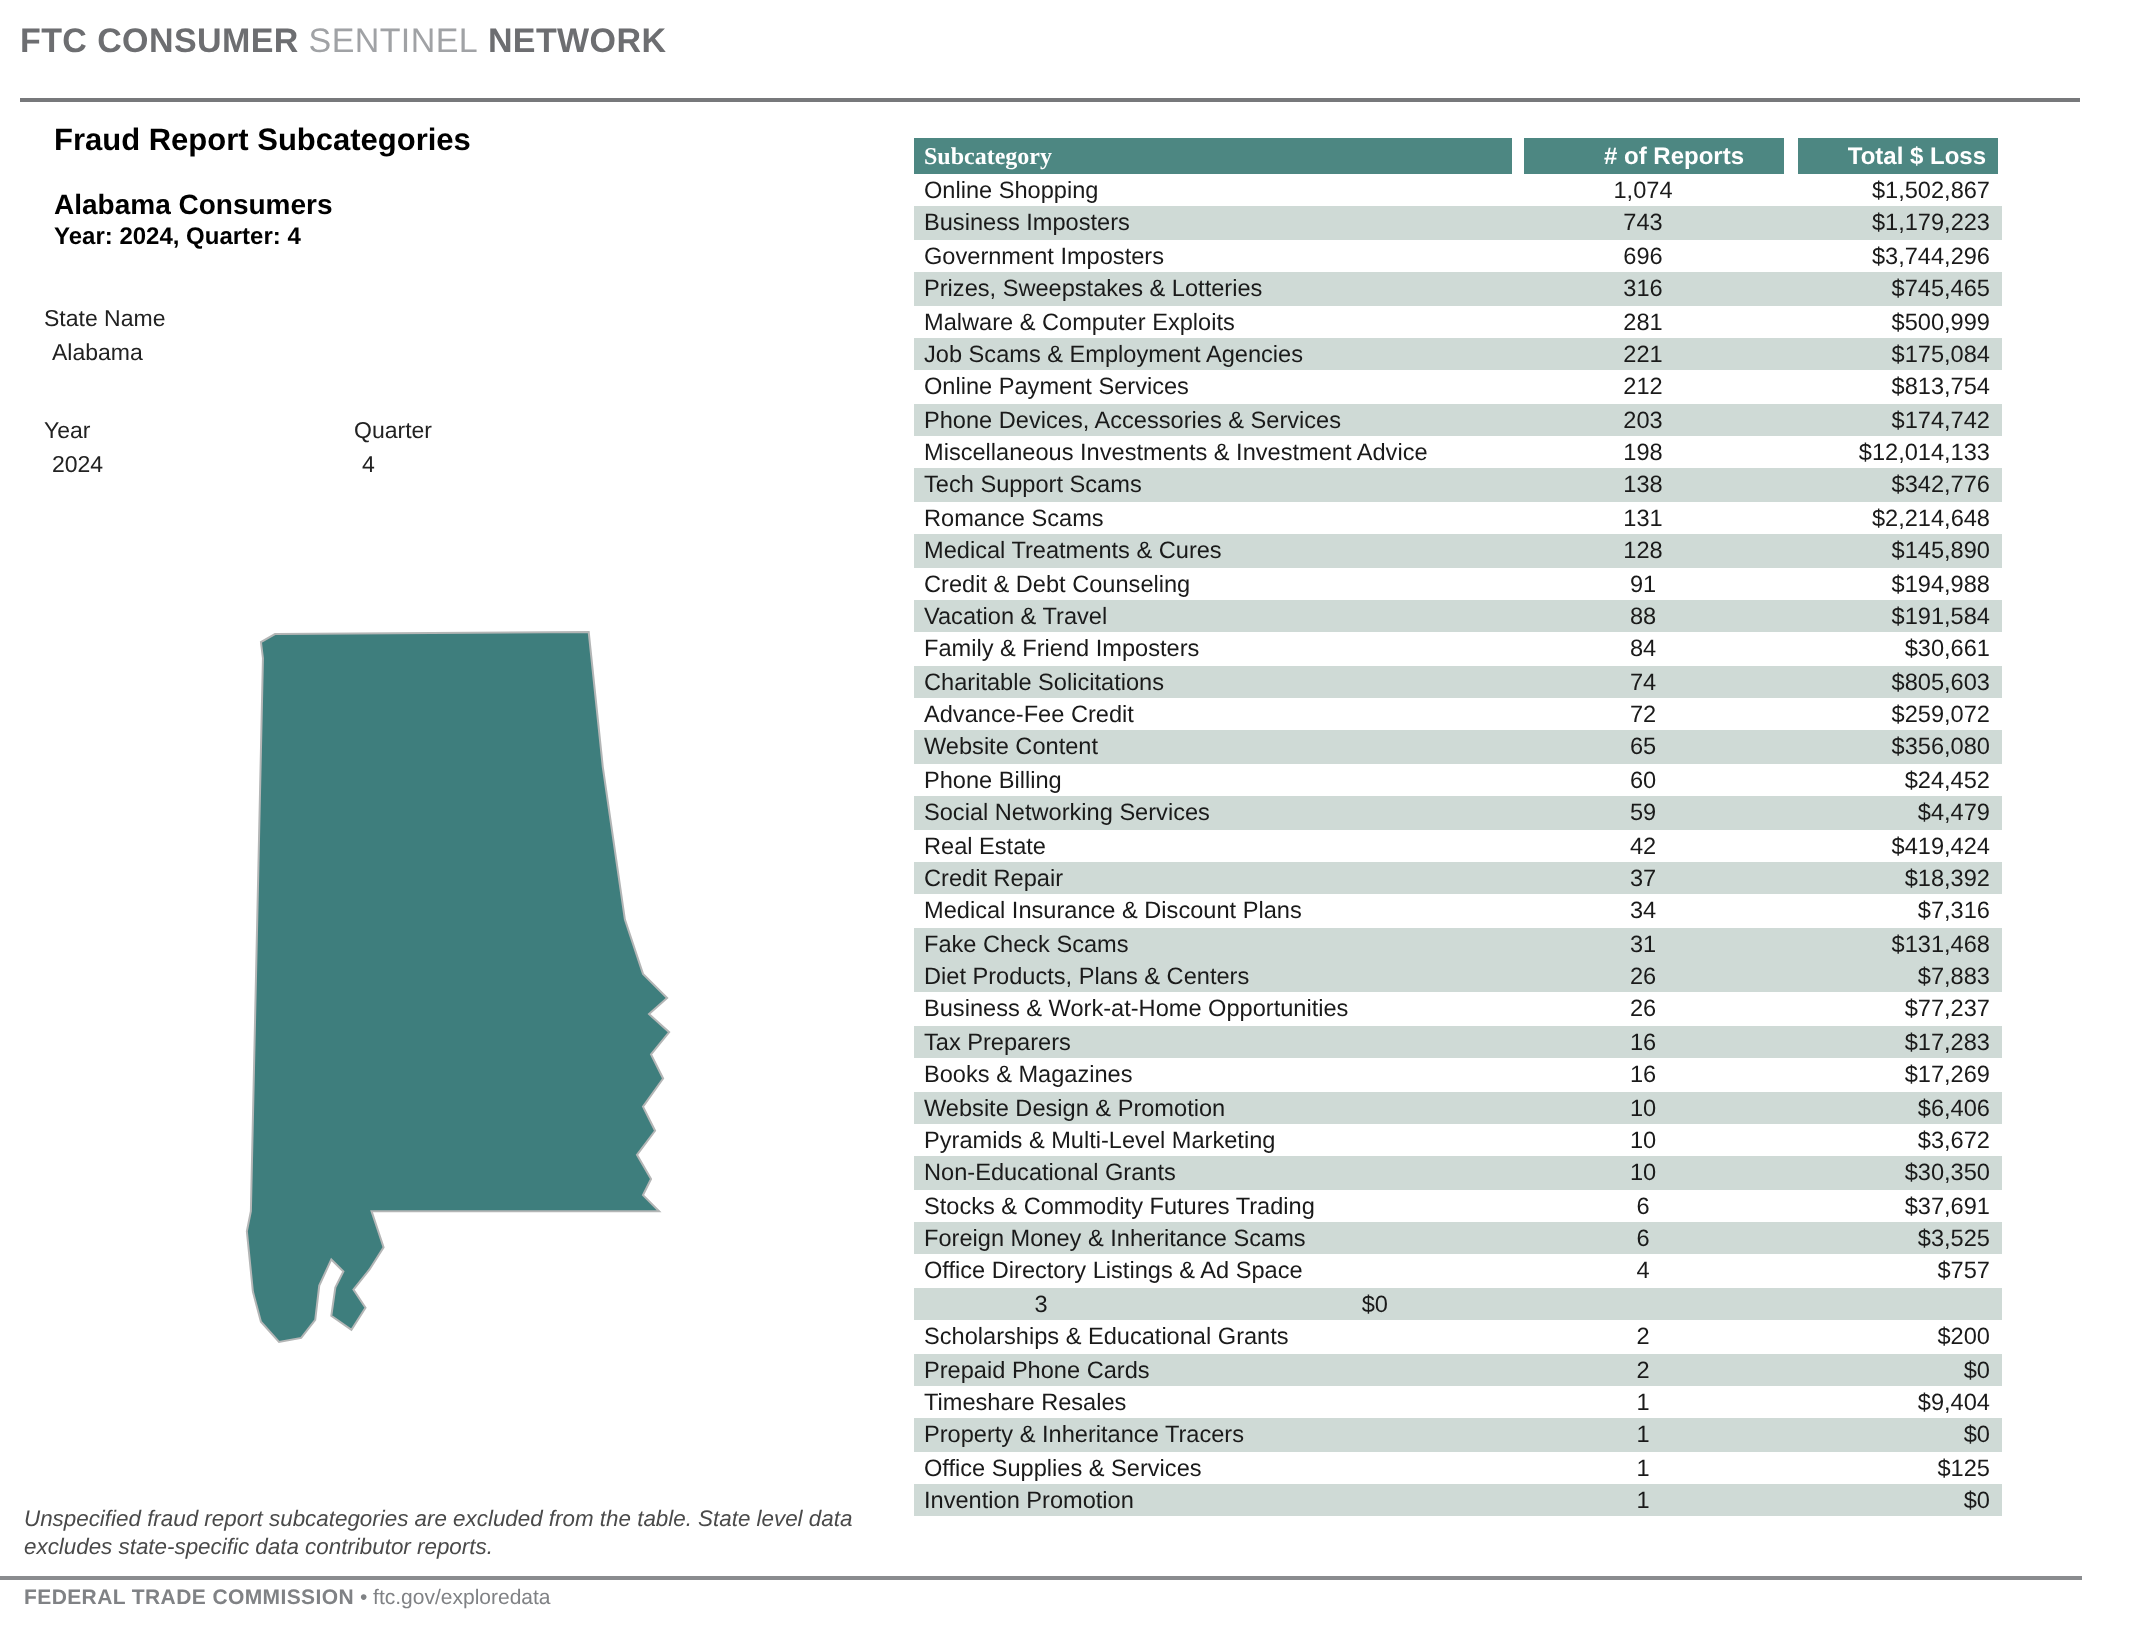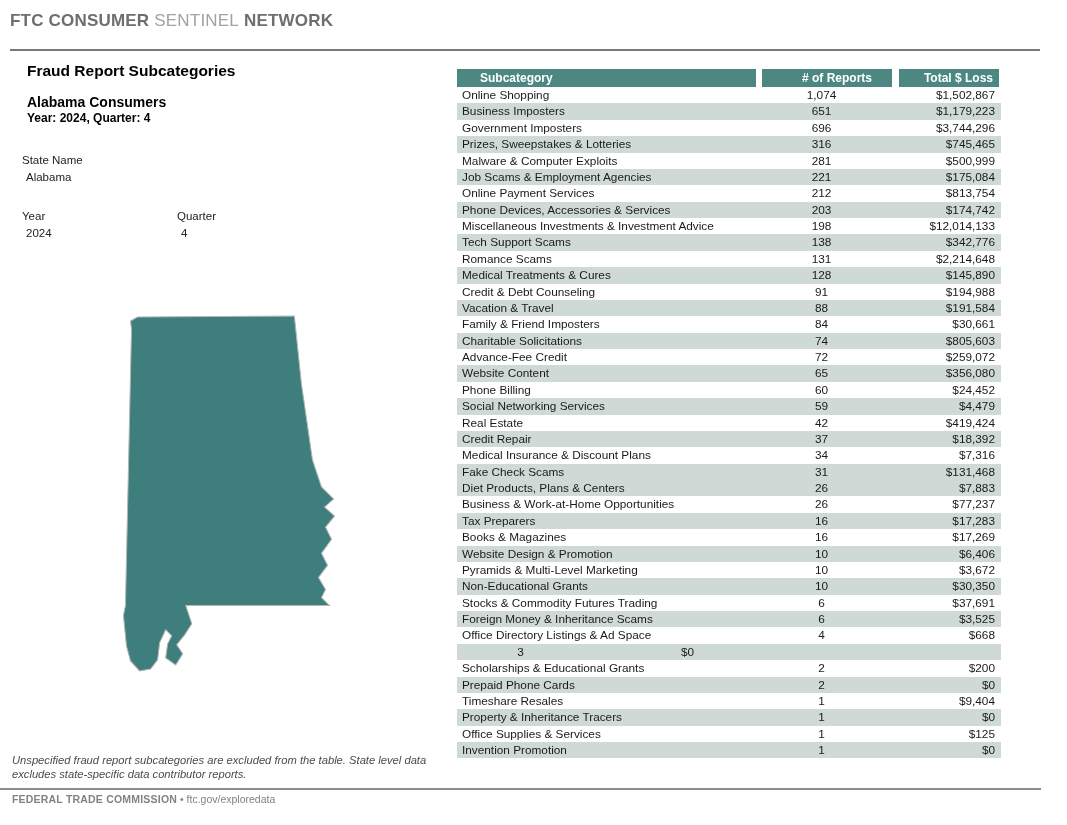--- a/index.html
+++ b/index.html
@@ -38,21 +38,21 @@
 
   
   .map-wrap{position:absolute;left:116px;top:311px;width:226px;height:370px;}
   .map-wrap svg{display:block;width:100%;height:100%;}
   .map-wrap path{fill:var(--teal-map);stroke:#b4b6b6;stroke-width:1;}
 
   
   .tbl{position:absolute;left:457px;top:69px;width:544px;font-size:11.8px;color:var(--ink);}
   .thead{display:flex;height:18px;}
   .thead .hc{background:var(--teal-header);color:#fff;font-weight:bold;font-size:12px;line-height:18px;}
-  .hc.h-sub{width:299px;padding-left:23px;}
+  .hc.h-sub{width:299px;padding-left:5px;font-family:Liberation Serif, serif;}
   .hc.h-num{width:130px;margin-left:6px;text-align:right;padding-right:20px;}
   .hc.h-loss{width:100px;margin-left:7px;text-align:right;padding-right:6px;}
   .trow{display:flex;height:16.38px;line-height:16.4px;background:#fff;}
   .trow.alt{background:var(--row-alt);}
   .tc{overflow:hidden;white-space:nowrap;}
   .tc.c-sub{width:301px;padding-left:5px;}
   .tc.c-num{width:136px;text-align:center;padding-right:9px;}
   .tc.c-loss{width:107px;text-align:right;padding-right:6px;}
 
   
@@ -103,21 +103,21 @@
       <div class="hc h-loss">Total $ Loss</div>
     </div>
     <div id="table-body">
         <div class="trow">
           <div class="tc c-sub">Online Shopping</div>
           <div class="tc c-num">1,074</div>
           <div class="tc c-loss">$1,502,867</div>
         </div>
         <div class="trow alt">
           <div class="tc c-sub">Business Imposters</div>
-          <div class="tc c-num">651</div>
+          <div class="tc c-num">743</div>
           <div class="tc c-loss">$1,179,223</div>
         </div>
         <div class="trow">
           <div class="tc c-sub">Government Imposters</div>
           <div class="tc c-num">696</div>
           <div class="tc c-loss">$3,744,296</div>
         </div>
         <div class="trow alt">
           <div class="tc c-sub">Prizes, Sweepstakes &amp; Lotteries</div>
           <div class="tc c-num">316</div>
@@ -264,21 +264,21 @@
           <div class="tc c-loss">$37,691</div>
         </div>
         <div class="trow alt">
           <div class="tc c-sub">Foreign Money &amp; Inheritance Scams</div>
           <div class="tc c-num">6</div>
           <div class="tc c-loss">$3,525</div>
         </div>
         <div class="trow">
           <div class="tc c-sub">Office Directory Listings &amp; Ad Space</div>
           <div class="tc c-num">4</div>
-          <div class="tc c-loss">$668</div>
+          <div class="tc c-loss">$757</div>
         </div>
         <div class="trow alt">
           <div class="tc c-num">3</div>
           <div class="tc c-loss">$0</div>
         </div>
         <div class="trow">
           <div class="tc c-sub">Scholarships &amp; Educational Grants</div>
           <div class="tc c-num">2</div>
           <div class="tc c-loss">$200</div>
         </div>

